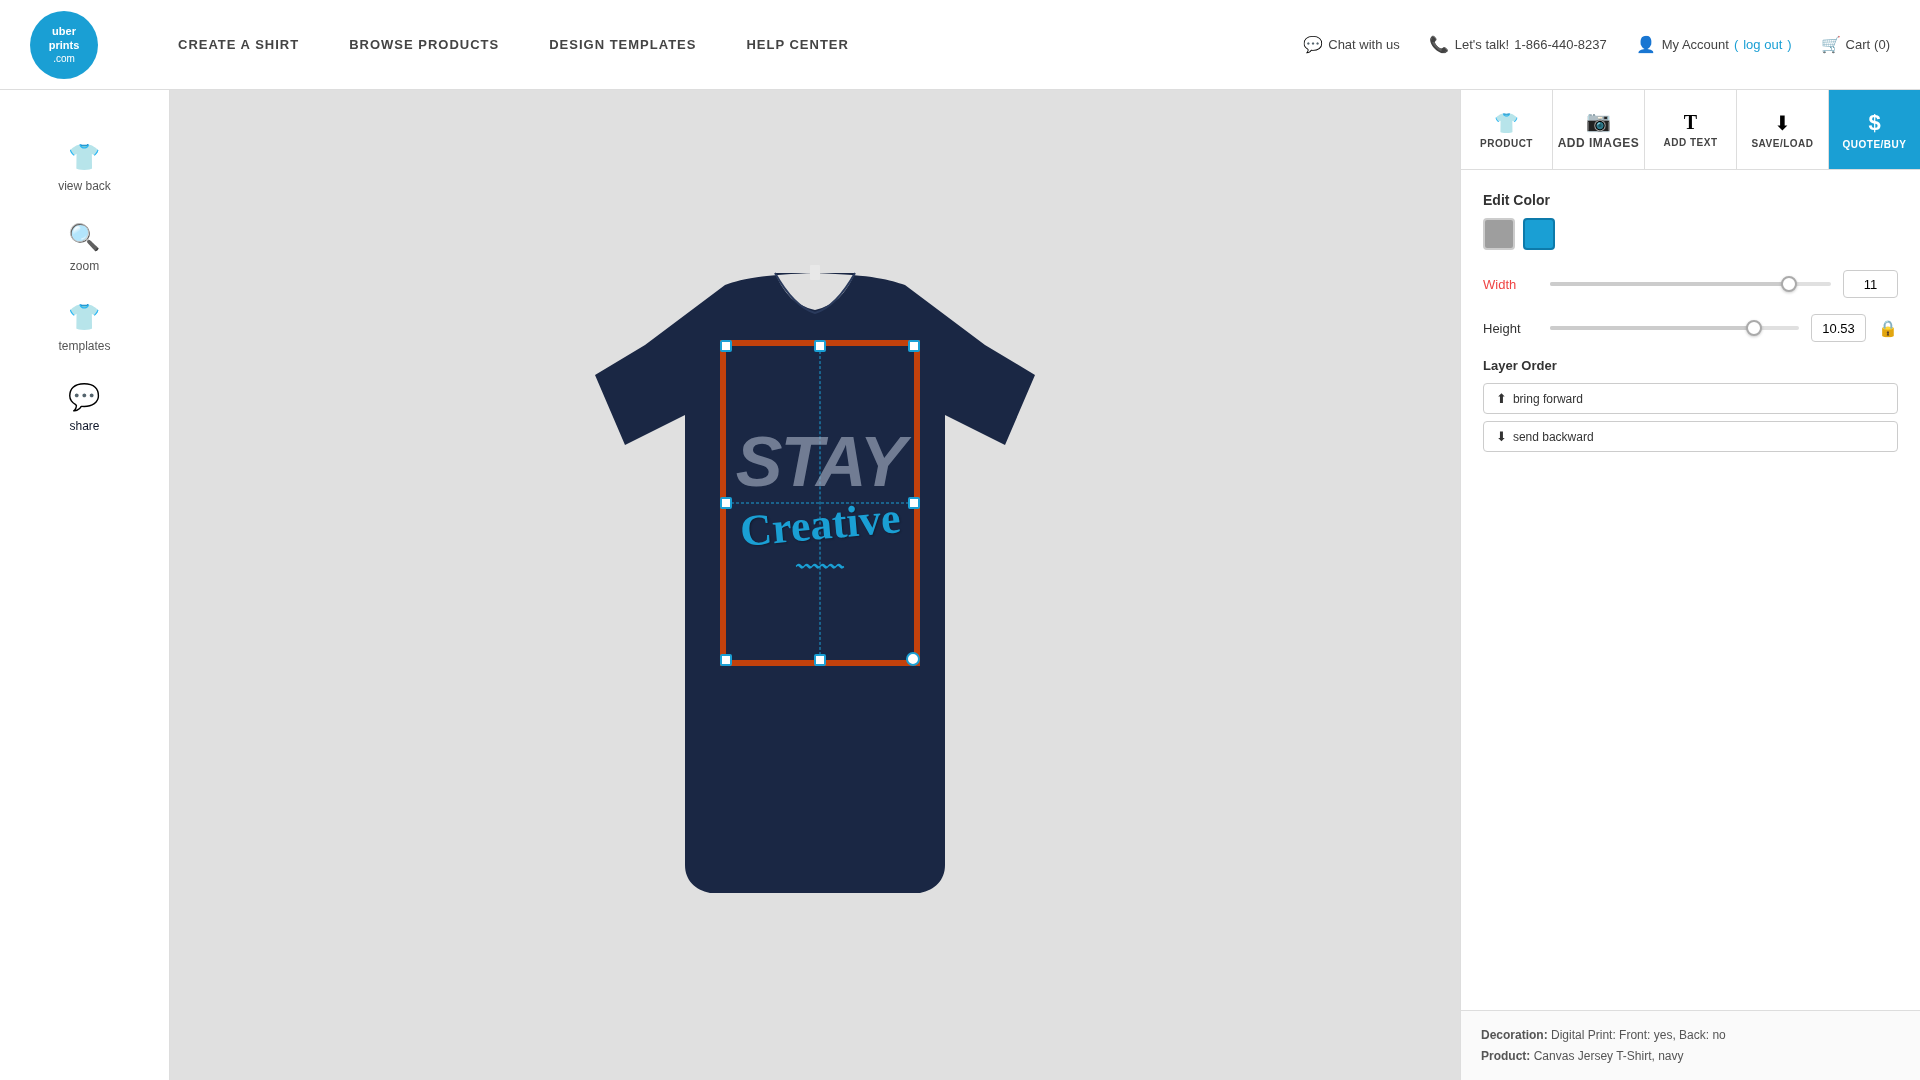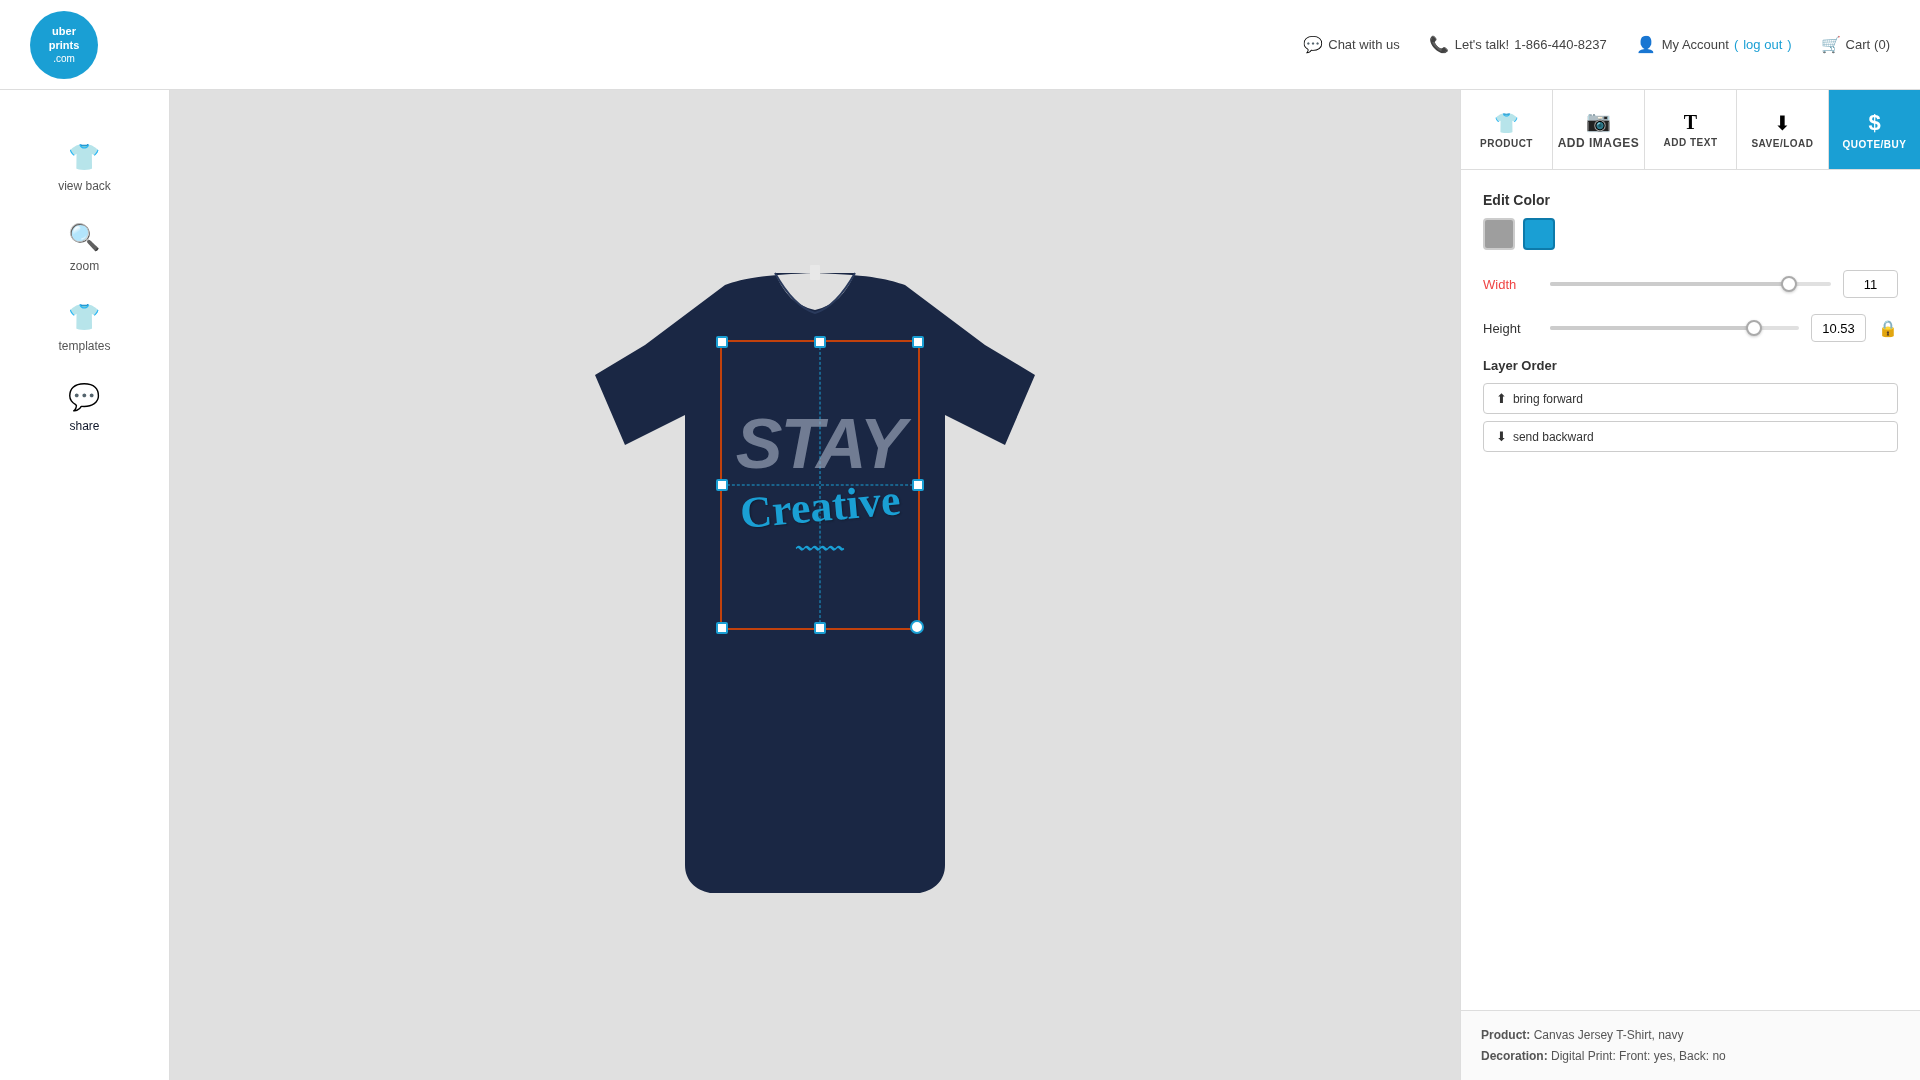--- a/index.html
+++ b/index.html
@@ -16,20 +16,26 @@
   <div style="display:flex; align-items:center; margin-right:80px; cursor:pointer;">
     <div style="width:68px; height:68px; border-radius:50%; background:#1a9fd4; display:flex; align-items:center; justify-content:center;">
       <div style="color:white; font-size:11px; font-weight:900; text-align:center; line-height:1.3;">
         <div>uber</div>
         <div>prints</div>
         <div style="font-size:10px; font-weight:normal;">.com</div>
       </div>
     </div>
   </div>
 
+  <nav style="display:flex; gap:50px; flex:1;">
+    <span style="font-size:13px; font-weight:bold; color:#444; letter-spacing:1px; cursor:pointer;">CREATE A SHIRT</span>
+    <span style="font-size:13px; font-weight:bold; color:#444; letter-spacing:1px; cursor:pointer;">BROWSE PRODUCTS</span>
+    <span style="font-size:13px; font-weight:bold; color:#444; letter-spacing:1px; cursor:pointer;">DESIGN TEMPLATES</span>
+    <span style="font-size:13px; font-weight:bold; color:#444; letter-spacing:1px; cursor:pointer;">HELP CENTER</span>
+  </nav>
 
   <div style="display:flex; align-items:center; gap:30px; margin-left:auto;">
     <div style="display:flex; align-items:center; gap:5px; font-size:13px; color:#444; cursor:pointer;">
       <span style="font-size:16px;">💬</span>
       <span>Chat with us</span>
     </div>
     <div style="display:flex; align-items:center; gap:5px; font-size:13px; color:#444; cursor:pointer;">
       <span style="font-size:16px;">📞</span>
       <span>Let's talk!</span>
       <span>1-866-440-8237</span>
@@ -96,21 +102,21 @@
           C 220 50, 230 60, 250 65
           C 270 60, 280 50, 290 28
         " fill="#1a2744"></path>
 
         <path d="M 210 28 C 225 55, 240 65, 250 68 C 260 65, 275 55, 290 28" fill="none" stroke="#2a3a5c" stroke-width="2"></path>
 
         <rect x="245" y="20" width="10" height="15" fill="#e8e8e8" rx="1"></rect>
       </svg>
 
       
-      <div style="position:absolute; top:95px; left:155px; width:200px; height:290px; border:2px solid #c2410c; cursor:move;">
+      <div style="position:absolute; top:95px; left:155px; width:200px; height:326px; border:6px solid #c2410c; cursor:move;">
 
         <div style="position:absolute;left:50%;top:0;bottom:0;width:1px;border-left:1px dashed #1a9fd4;transform:translateX(-50%);"></div>
         <div style="position:absolute;top:50%;left:0;right:0;height:1px;border-top:1px dashed #1a9fd4;transform:translateY(-50%);"></div>
 
         <div style="position:absolute;top:0;left:0;width:100%;height:100%;display:flex;flex-direction:column;align-items:center;justify-content:center;overflow:hidden;pointer-events:none;">
           <div style="font-size:70px;font-weight:900;color:rgba(160,170,190,0.65);letter-spacing:-2px;line-height:0.9;font-style:italic;text-transform:uppercase;">STAY</div>
           <div style="font-size:44px;font-weight:bold;color:#1a9fd4;font-family:'Brush Script MT',cursive;transform:rotate(-5deg);margin-top:5px;text-shadow:1px 1px 2px rgba(0,0,0,0.3);">Creative</div>
           <div style="font-size:16px;color:#1a9fd4;margin-top:2px;">〰〰〰</div>
         </div>
 
@@ -192,23 +198,23 @@
           <button style="display:flex;align-items:center;gap:6px;padding:7px 12px;border:1px solid #ccc;border-radius:4px;font-size:12px;cursor:pointer;background:#fff;color:#333;width:100%;">
             <span style="font-size:13px;">⬇</span>
             <span>send backward</span>
           </button>
         </div>
       </div>
     </div>
 
     <div style="padding:14px 20px;border-top:1px solid #ddd;font-size:12px;color:#555;line-height:1.7;background:#fafafa;">
       <div>
+        <strong>Decoration:</strong>
+        <span>Digital Print: Front: yes, Back: no</span>
+      </div>
+      <div>
         <strong>Product:</strong>
         <span>Canvas Jersey T-Shirt, navy</span>
       </div>
-      <div>
-        <strong>Decoration:</strong>
-        <span>Digital Print: Front: yes, Back: no</span>
-      </div>
     </div>
 
   </div>
 </div>
 
 </body></html>

